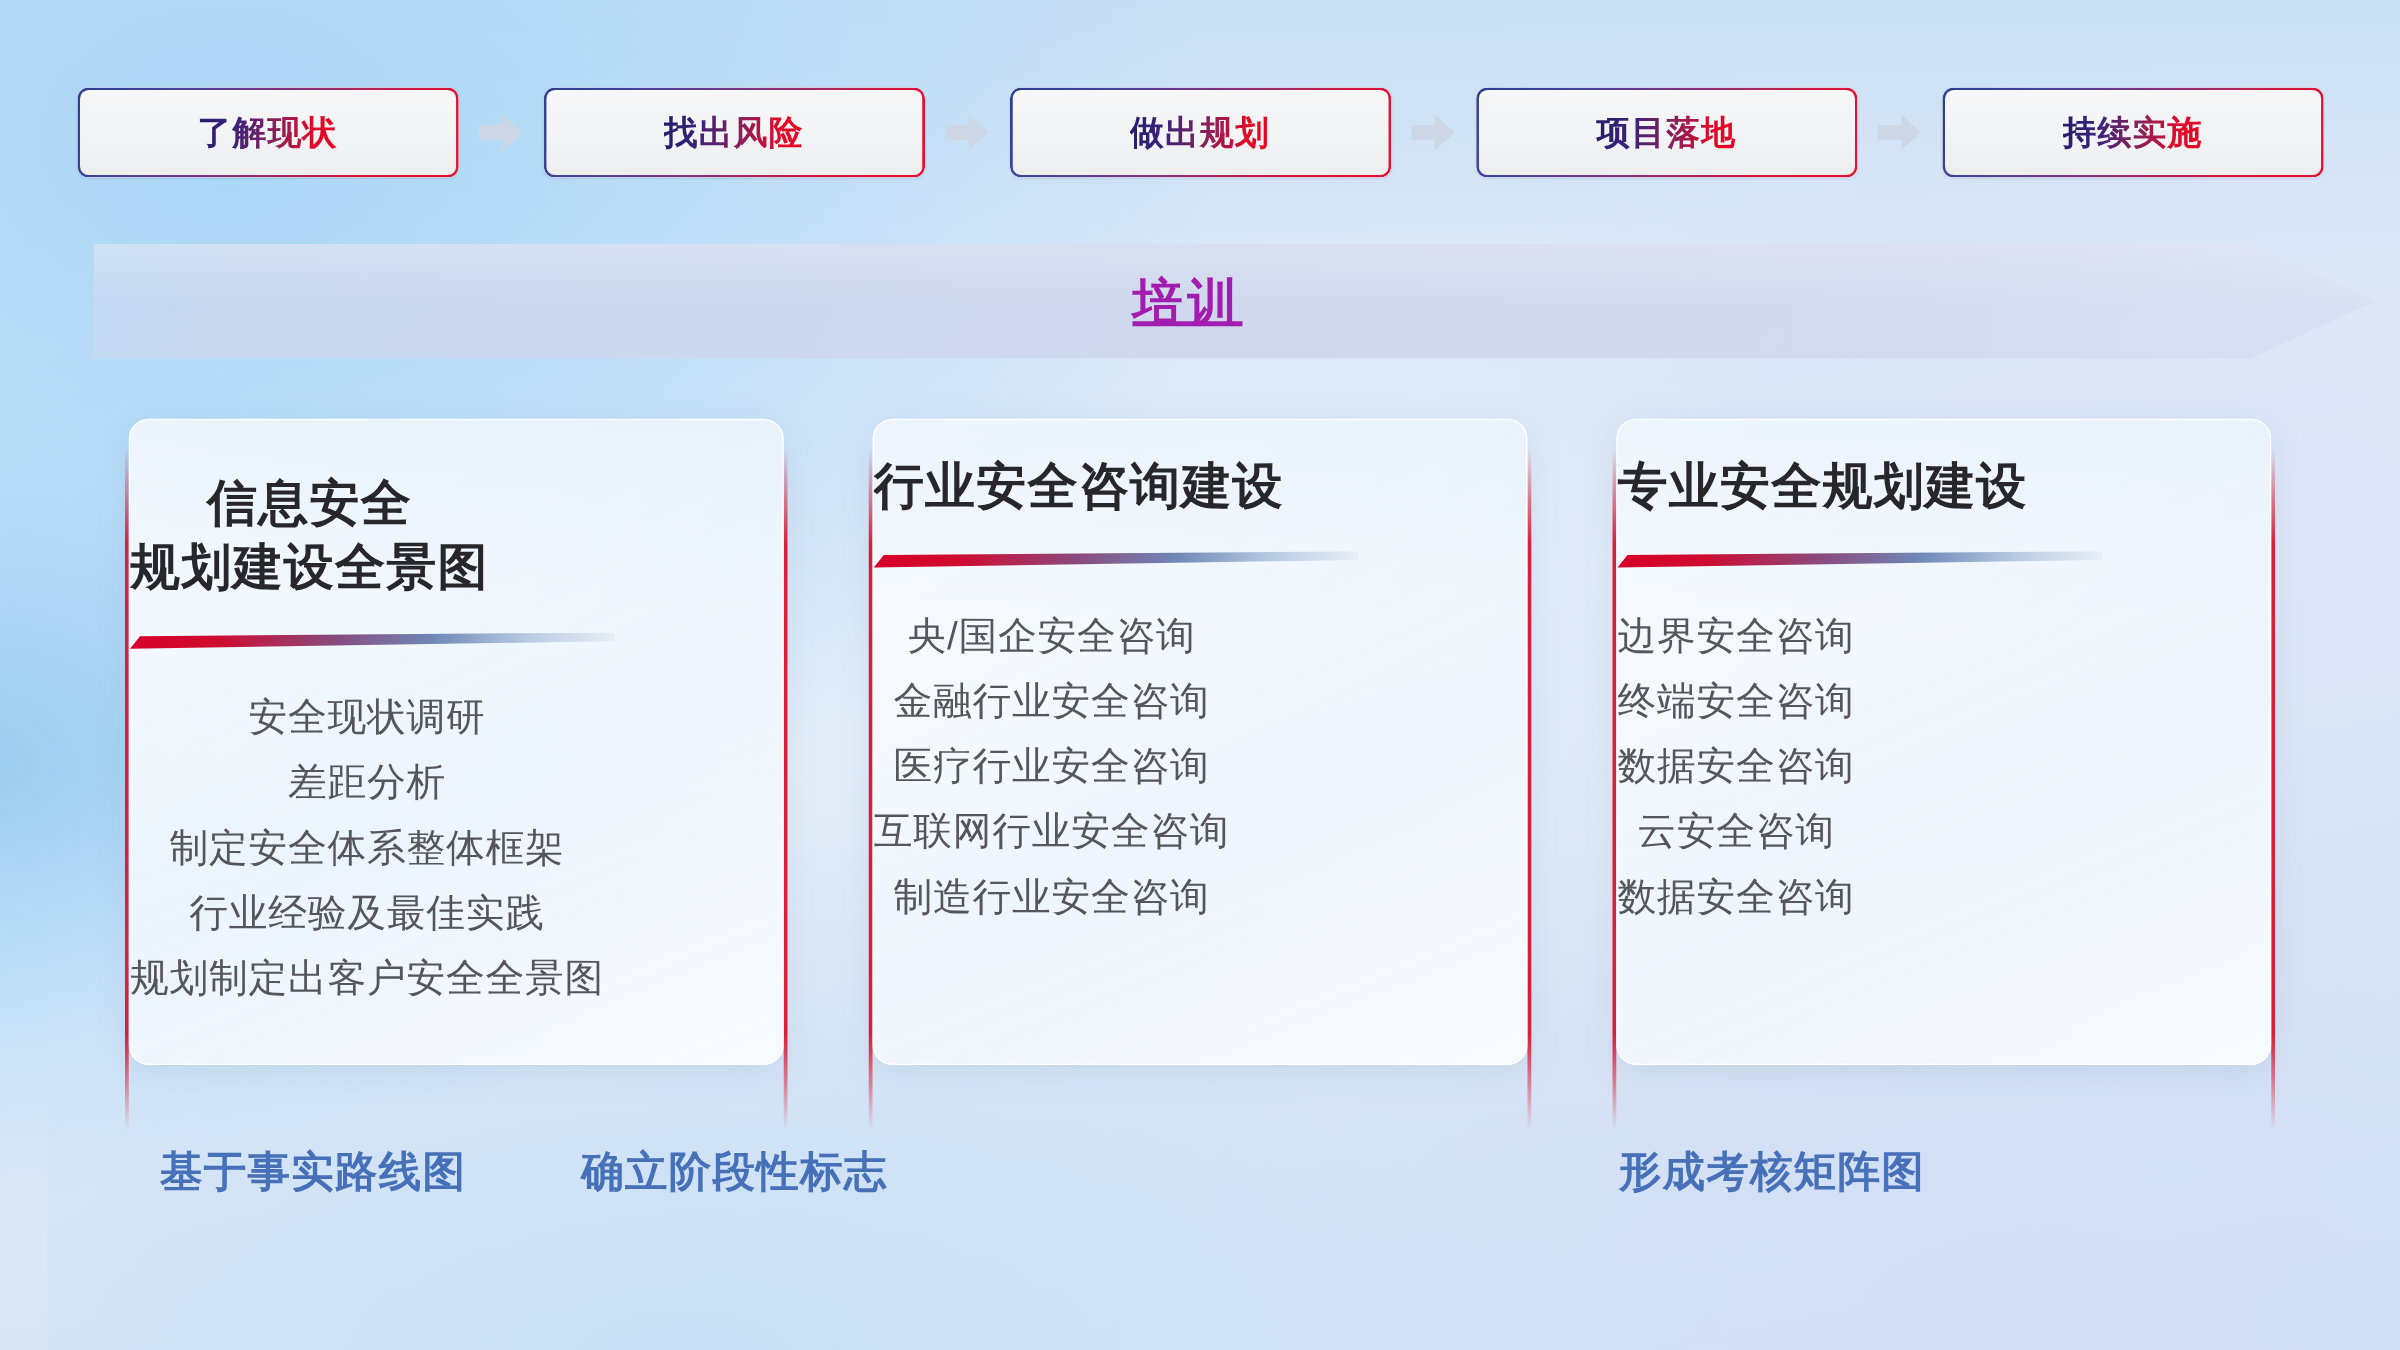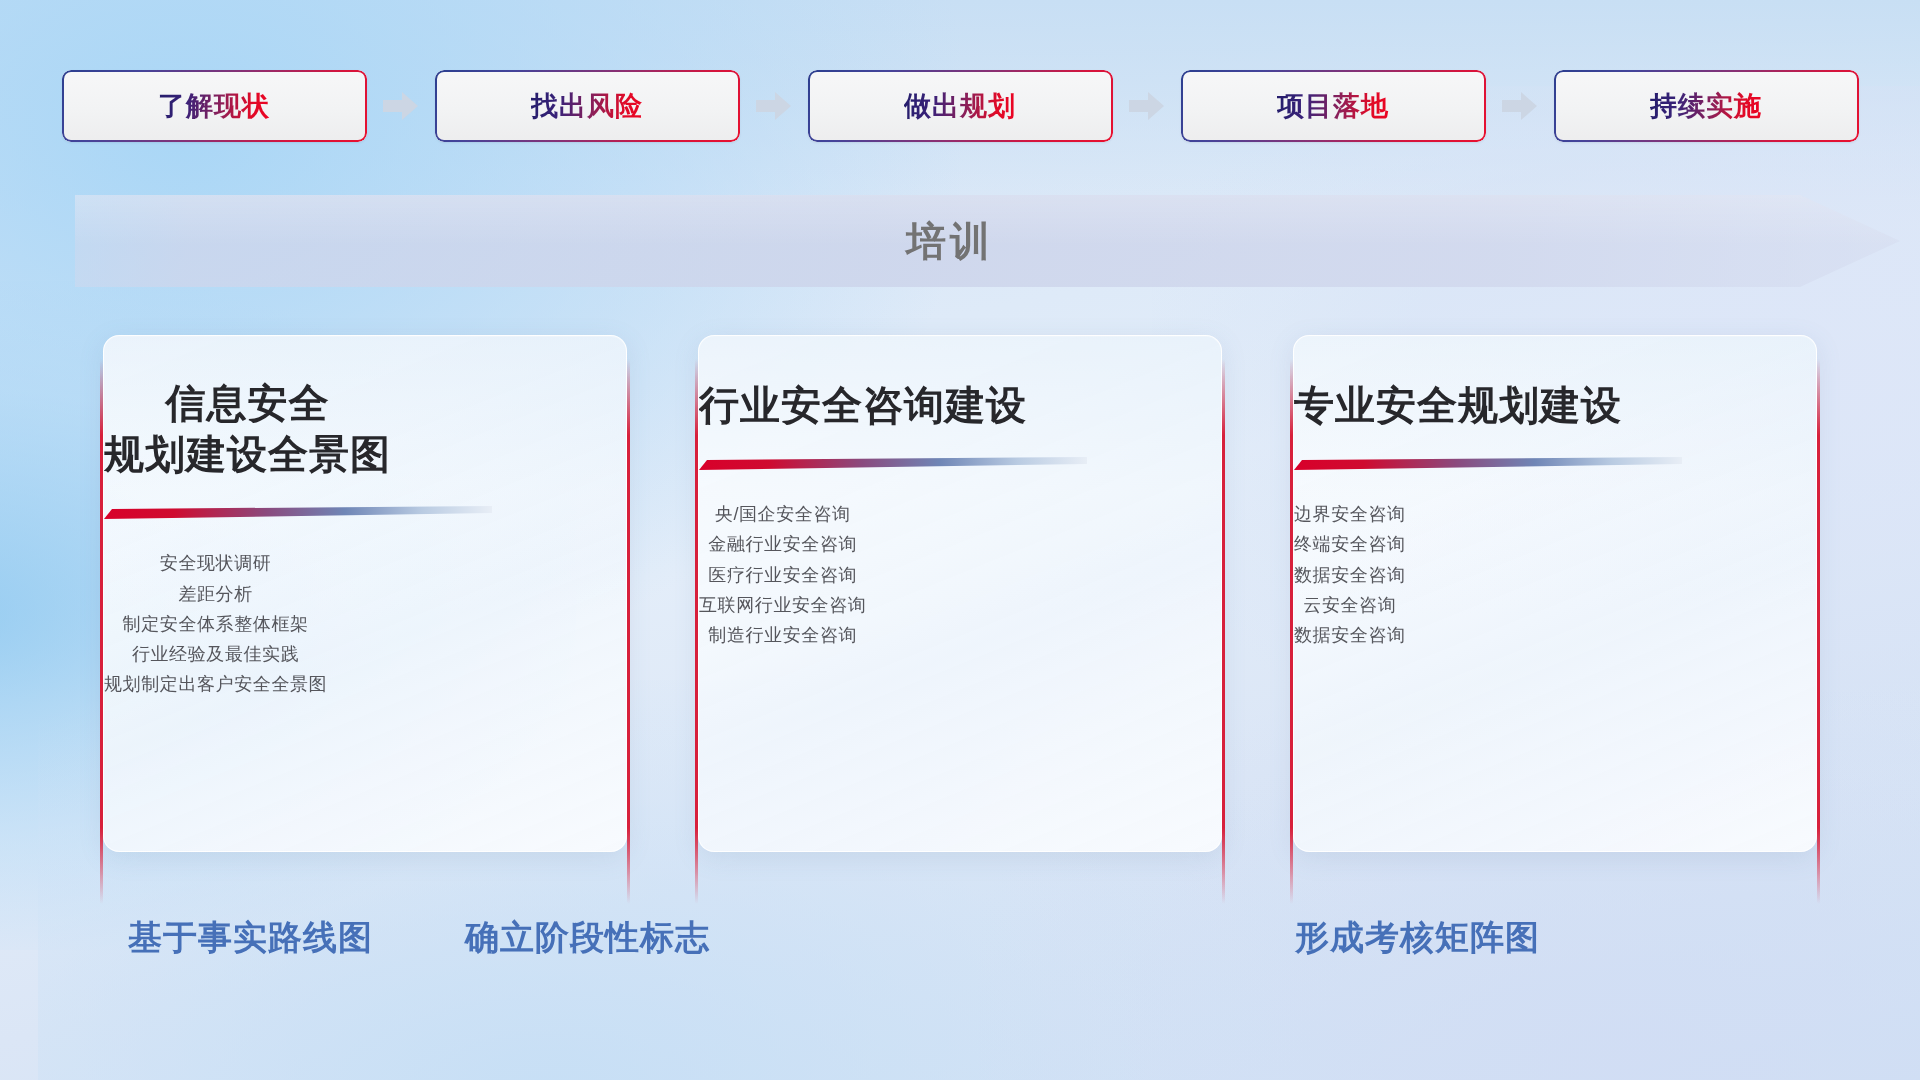--- a/index.html
+++ b/index.html
@@ -83,22 +83,23 @@
     background:linear-gradient(96deg, rgba(214,221,240,.30) 0%, rgba(206,214,236,.78) 10%, rgba(205,213,235,.88) 45%, rgba(209,216,237,.86) 78%, rgba(214,221,240,.55) 100%);
     clip-path:polygon(75px 0, 1800px 0, 1900px 50%, 1800px 100%, 75px 100%);
   }
   #banner .shape-inner{
     position:absolute; inset:0;
     background:linear-gradient(180deg, rgba(255,255,255,.22) 0%, rgba(255,255,255,0) 55%);
     clip-path:polygon(75px 0, 1800px 0, 1900px 50%, 1800px 100%, 75px 100%);
   }
   #banner .banner-text{
     position:absolute; inset:0; display:flex; align-items:center; justify-content:center;
-    font-size:40px; font-weight:700; color:#737373; letter-spacing:4px;
+    font-size:40px; font-weight:700; color:#a21caf; letter-spacing:4px;
     padding-right:20px;
+    text-decoration:underline;
   }
 
   
   #cards{
     position:absolute; left:0; top:335px; width:1920px; height:560px; z-index:3;
     display:flex; align-items:flex-start; justify-content:center; gap:65px;
   }
   .card{
     width:530px; height:545px; position:relative; border-radius:16px;
   }
@@ -118,35 +119,35 @@
     overflow:hidden;
     display:flex; flex-direction:column; align-items:flex-start;
   }
   .card-body::after{
     content:""; position:absolute; left:0; right:0; top:0; height:55%;
     background:linear-gradient(180deg, rgba(214,231,247,.42) 0%, rgba(232,242,251,.15) 55%, rgba(255,255,255,0) 100%);
     pointer-events:none;
   }
   .card-title{
     position:relative; z-index:2;
-    margin-top:44px; text-align:center;
+    margin-top:28px; text-align:center;
     font-size:40px; font-weight:700; color:#27272b; line-height:1.28; letter-spacing:1px;
   }
   .card-title.two-line{ margin-top:42px; }
   .divider{
     position:relative; z-index:2;
     width:388px; height:16px; margin-top:26px;
   }
   .divider svg{ display:block; }
   .card-list{
     position:relative; z-index:2;
     margin-top:26px; list-style:none; text-align:center;
   }
   .card-list li{
-    font-size:18px; color:#55565c; line-height:1.68; letter-spacing:.6px; white-space:nowrap;
+    font-size:31px; color:#55565c; line-height:1.68; letter-spacing:.6px; white-space:nowrap;
   }
 
   
   #captions{
     position:absolute; left:0; top:915px; width:1920px; height:48px; z-index:3;
   }
   .caption{
     position:absolute; top:0; font-size:34px; font-weight:700;
     color:#4670b8; letter-spacing:1px; white-space:nowrap;
   }

